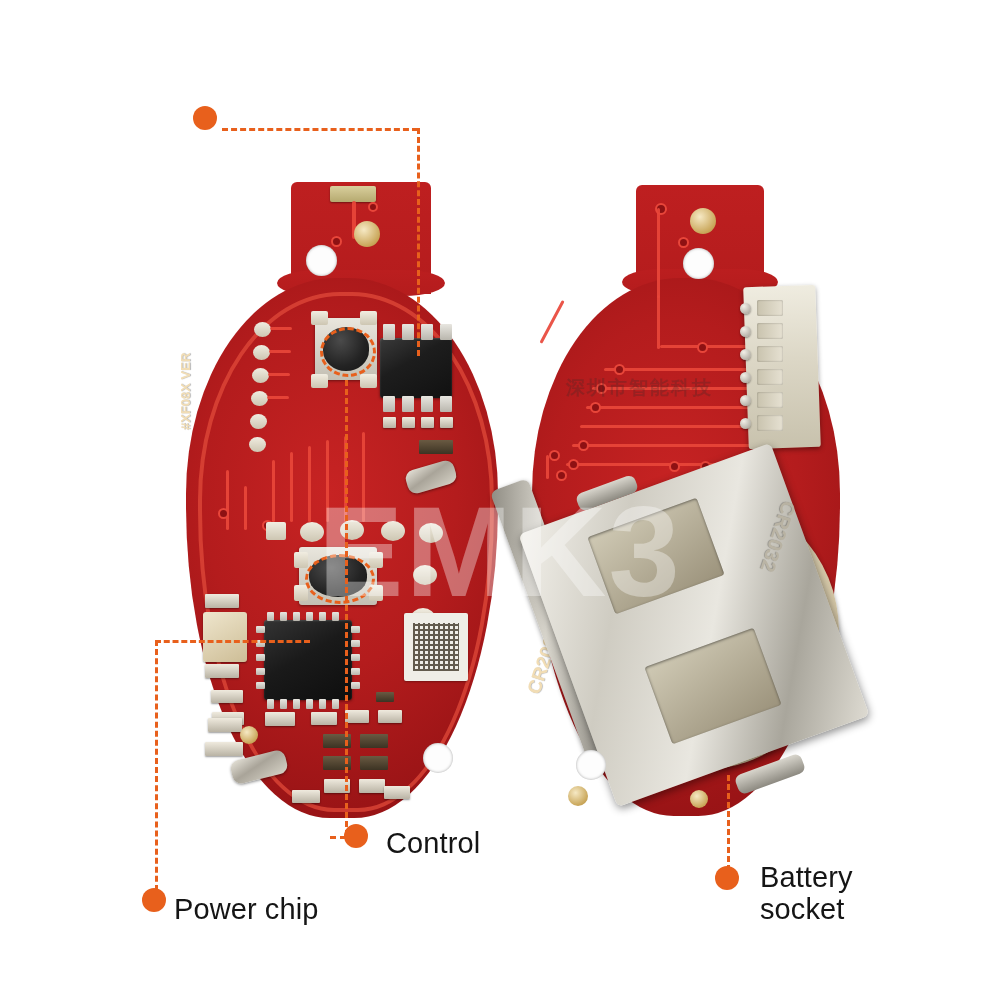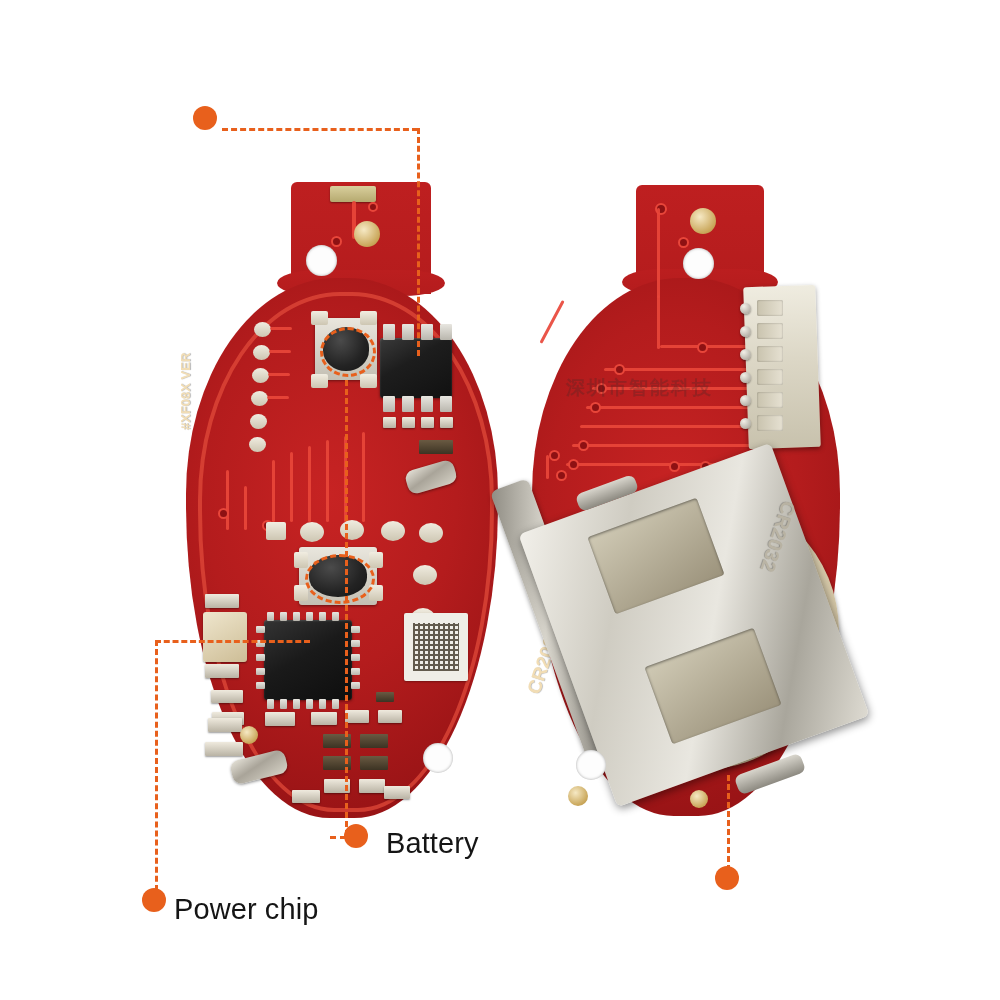--- a/index.html
+++ b/index.html
@@ -412,36 +412,39 @@
     <div class="clip-win" style="left:655px;top:645px;width:116px;height:82px;transform:rotate(-20deg);"></div>
     <div class="silk-text" style="left:800px;top:505px;font-size:20px;color:#b5ae9c;transform:rotate(108deg);transform-origin:left top;opacity:.75;">CR2032</div>
     <div class="clip-foot" style="left:576px;top:484px;width:62px;height:18px;transform:rotate(-20deg);"></div>
     <div class="clip-foot" style="left:735px;top:764px;width:70px;height:20px;transform:rotate(-20deg);"></div>
 
     <div class="hole" style="left:576px;top:750px;width:30px;height:30px;"></div>
     <div class="gold-pad" style="left:568px;top:786px;width:20px;height:20px;"></div>
     <div class="gold-pad" style="left:690px;top:790px;width:18px;height:18px;"></div>
   </div>
 
+  <div class="wm" style="left:318px;top:478px;font-size:128px;">EMK3</div>
   <div class="wm-cjk" style="left:566px;top:375px;font-size:19px;letter-spacing:2px;">深圳市智能科技</div>
 
   <div class="lead h" style="left:222px;top:128px;width:196px;"></div>
   <div class="lead v" style="left:417px;top:128px;height:228px;"></div>
 
   <div class="lead v" style="left:345px;top:380px;height:456px;"></div>
   <div class="lead h" style="left:330px;top:836px;width:16px;"></div>
 
   <div class="lead h" style="left:155px;top:640px;width:155px;"></div>
   <div class="lead v" style="left:155px;top:640px;height:260px;"></div>
 
   <div class="lead v" style="left:727px;top:775px;height:96px;"></div>
 
   <div class="dot" style="left:193px;top:106px;width:24px;height:24px;"></div>
 
   <div class="dot" style="left:344px;top:824px;width:24px;height:24px;"></div>
-  <div class="callout-label" style="left:386px;top:827px;font-size:29px;">Battery</div>
+  <div class="callout-label" style="left:386px;top:827px;font-size:29px;">Control</div>
 
   <div class="dot" style="left:142px;top:888px;width:24px;height:24px;"></div>
   <div class="callout-label" style="left:174px;top:893px;font-size:29px;">Power chip</div>
 
   <div class="dot" style="left:715px;top:866px;width:24px;height:24px;"></div>
+  <div class="callout-label" style="left:760px;top:861px;font-size:29px;">Battery
+socket</div>
 
 </div>
 
 </body></html>

